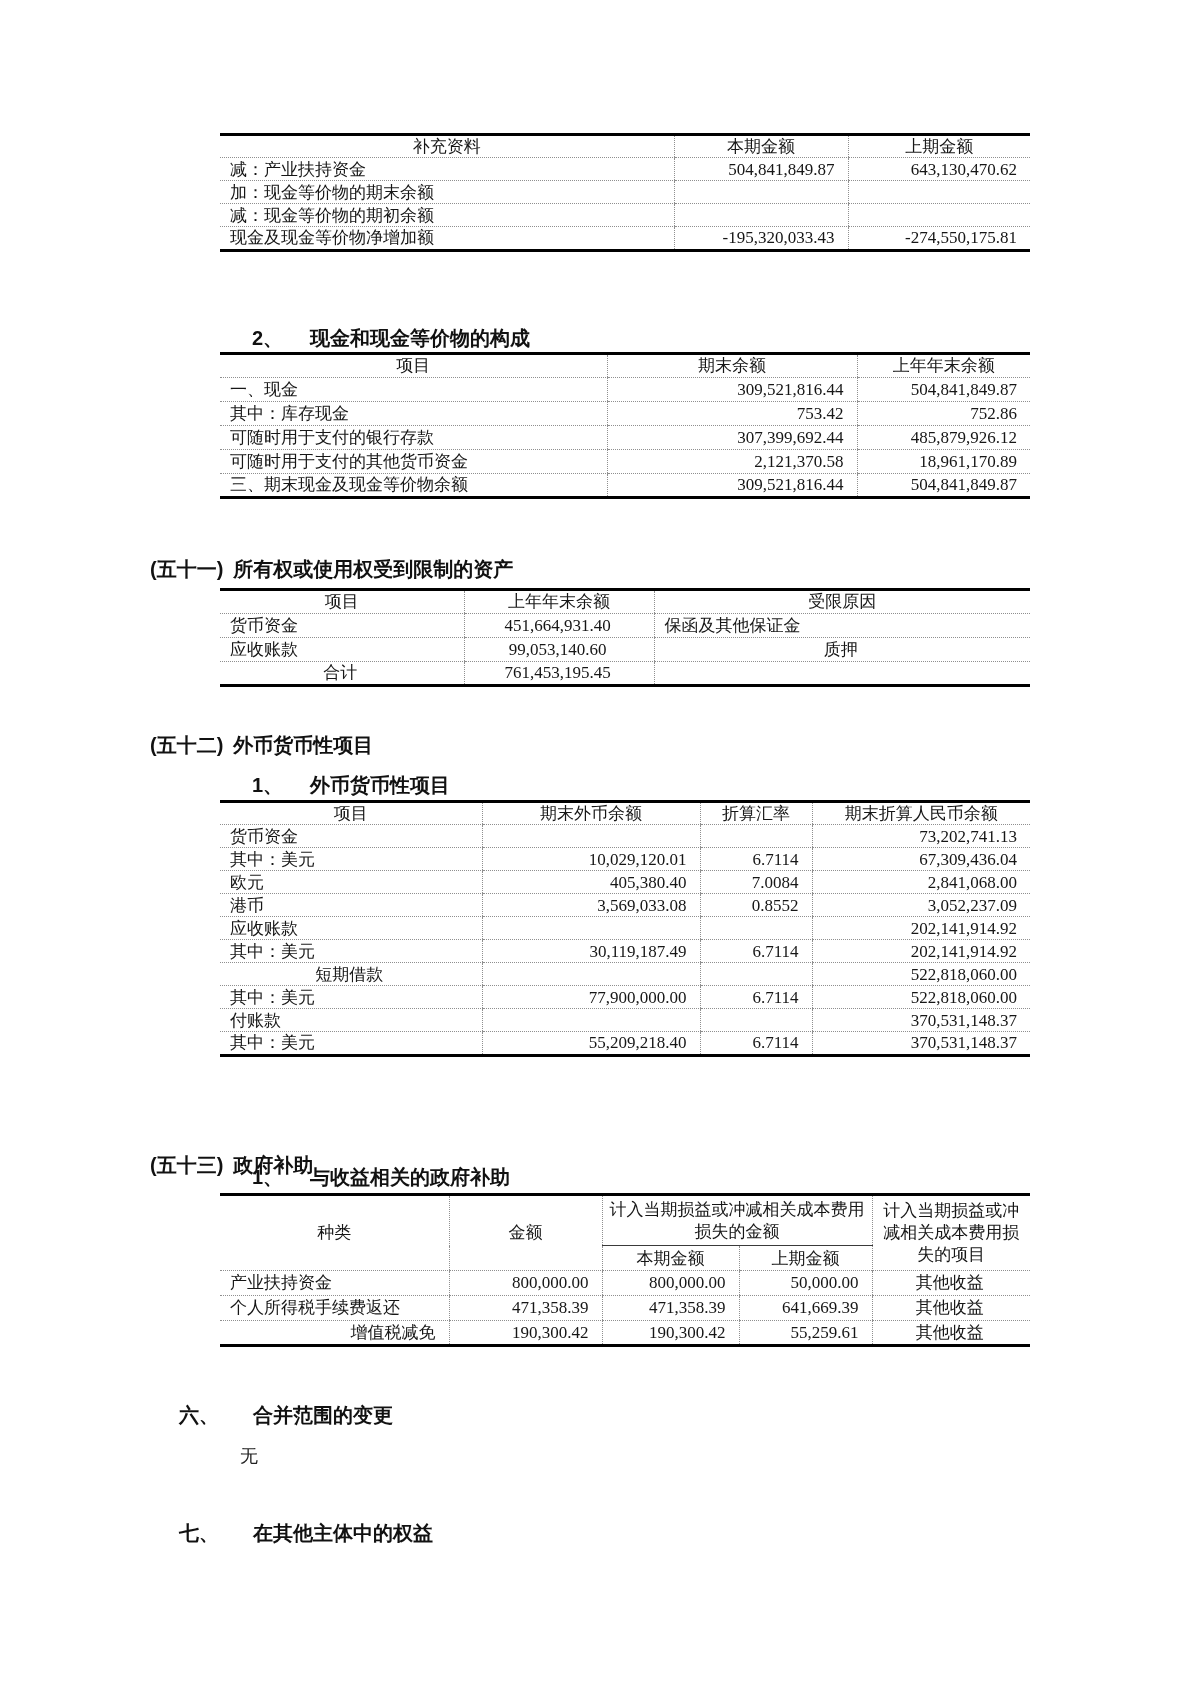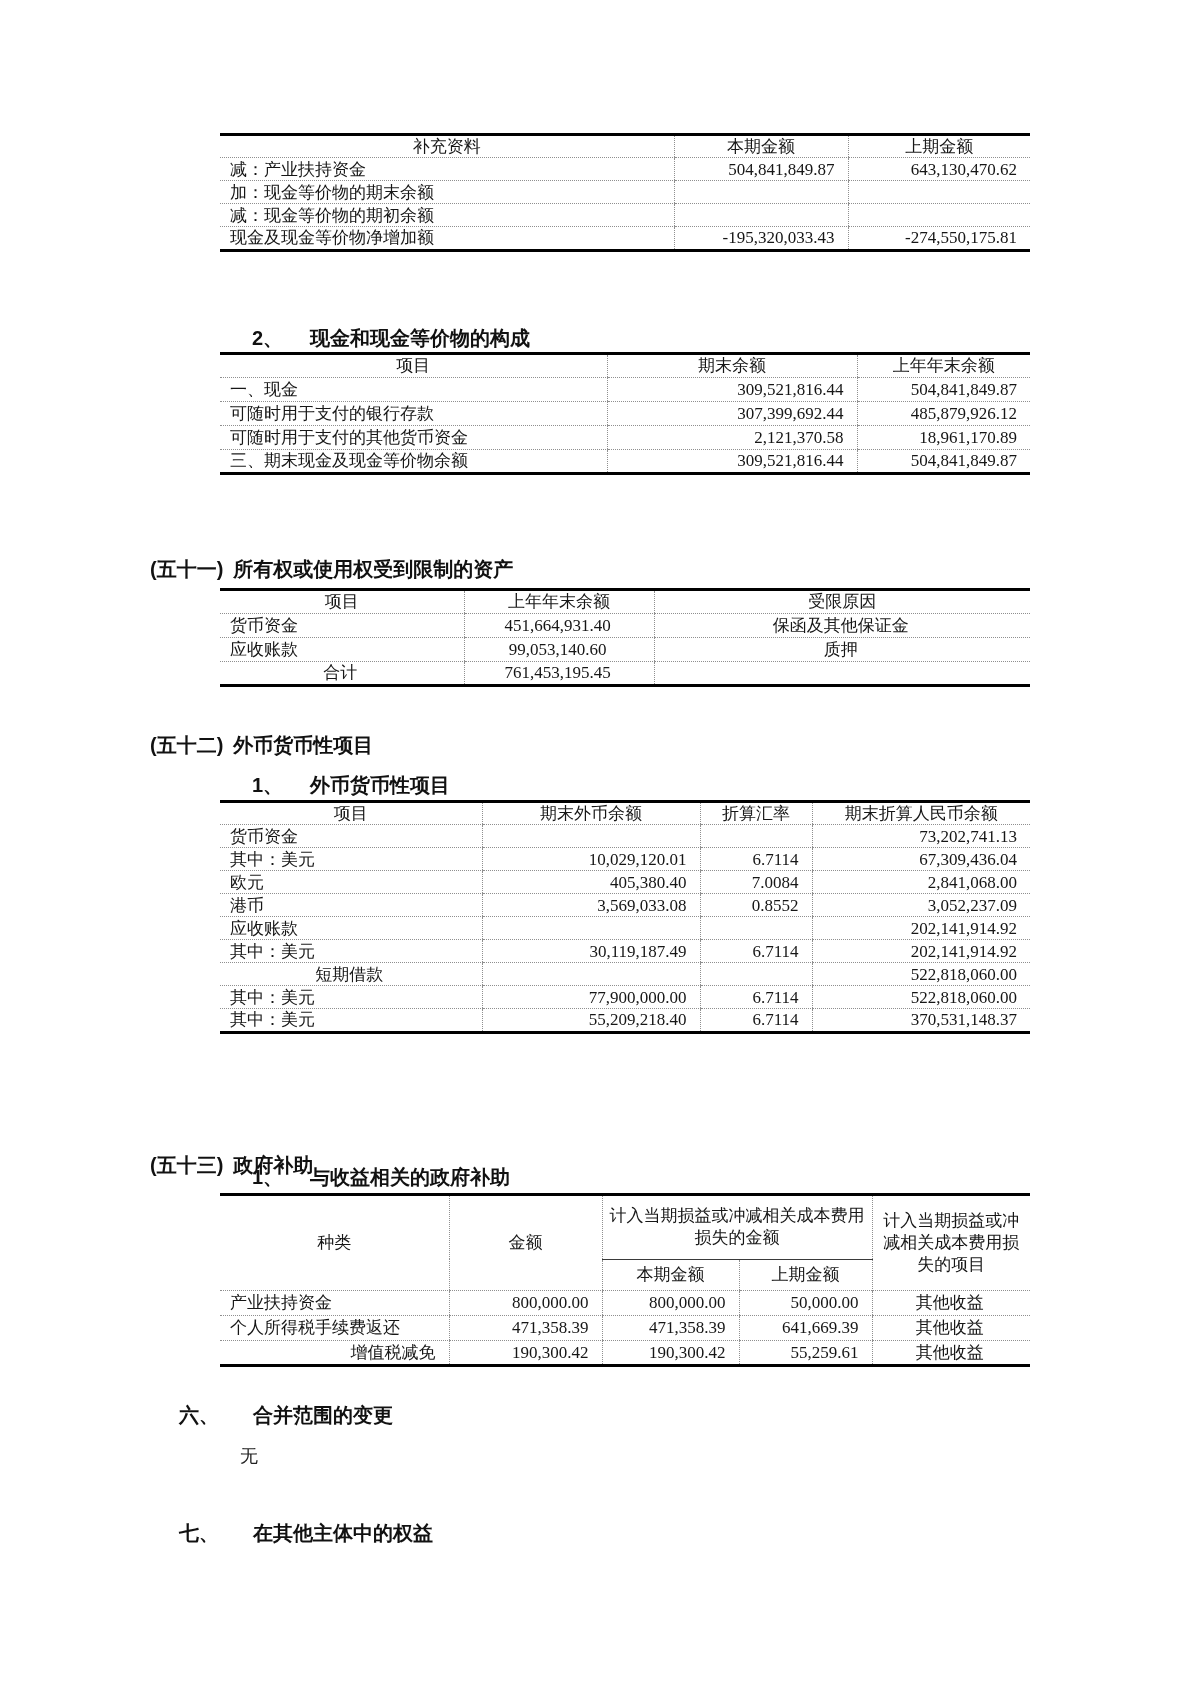--- a/index.html
+++ b/index.html
@@ -24,21 +24,21 @@
   .fin th { text-align:center; padding:0 4px; border-bottom:1px dotted #8f8f8f; }
   .fin td { padding:0 13px 0 10px; border-bottom:1px dotted #8f8f8f; }
   .fin td + td, .fin th + th { border-left:1px dotted #8f8f8f; }
   .fin tbody tr:last-child td { border-bottom:none; }
 
   
   .t5 thead th.vline { border-left:1px dotted #8f8f8f; }
   .t5 thead .grouphead {
     white-space:normal; line-height:22px; border-bottom:1px solid #3a3a3a;
   }
-  .t5 thead .wrap3 { white-space:normal; line-height:22px; padding:14px 6px; }
+  .t5 thead .wrap3 { white-space:normal; line-height:22px; padding:4px 6px; }
   .t5 thead tr.subrow th { border-bottom:1px dotted #8f8f8f; }
 
   
   .heading {
     display:flex; align-items:baseline;
     font-family:"Liberation Sans","DejaVu Sans",sans-serif;
     font-weight:bold; font-size:20px; color:#111; white-space:nowrap;
   }
   .heading .num { flex:0 0 auto; }
   .heading .numw58 { width:58px; }
@@ -106,20 +106,25 @@
           <th>上年年末余额</th>
         </tr>
       </thead>
       <tbody>
         <tr style="height: 24px;">
           <td style="text-align: left;">一、现金</td>
           <td style="text-align: right;">309,521,816.44</td>
           <td style="text-align: right;">504,841,849.87</td>
         </tr>
         <tr style="height: 24px;">
+          <td style="text-align: left;">其中：库存现金</td>
+          <td style="text-align: right;">753.42</td>
+          <td style="text-align: right;">752.86</td>
+        </tr>
+        <tr style="height: 24px;">
           <td style="text-align: left;">可随时用于支付的银行存款</td>
           <td style="text-align: right;">307,399,692.44</td>
           <td style="text-align: right;">485,879,926.12</td>
         </tr>
         <tr style="height: 24px;">
           <td style="text-align: left;">可随时用于支付的其他货币资金</td>
           <td style="text-align: right;">2,121,370.58</td>
           <td style="text-align: right;">18,961,170.89</td>
         </tr>
         <tr style="height: 24px;">
@@ -145,21 +150,21 @@
         <tr style="height: 24px;">
           <th>项目</th>
           <th>上年年末余额</th>
           <th>受限原因</th>
         </tr>
       </thead>
       <tbody>
         <tr style="height: 24px;">
           <td style="text-align: left;">货币资金</td>
           <td style="text-align: center;">451,664,931.40</td>
-          <td style="text-align: center;">保函及其他保证金</td>
+          <td style="text-align: left;">保函及其他保证金</td>
         </tr>
         <tr style="height: 24px;">
           <td style="text-align: left;">应收账款</td>
           <td style="text-align: center;">99,053,140.60</td>
           <td style="text-align: center;">质押</td>
         </tr>
         <tr style="height: 24px;">
           <td style="text-align: center;">合计</td>
           <td style="text-align: center;">761,453,195.45</td>
           <td style="text-align: center;"></td>
@@ -233,20 +238,26 @@
           <td style="text-align: center;">短期借款</td>
           <td style="text-align: right;"></td>
           <td style="text-align: right;"></td>
           <td style="text-align: right;">522,818,060.00</td>
         </tr>
         <tr style="height: 23px;">
           <td style="text-align: left;">其中：美元</td>
           <td style="text-align: right;">77,900,000.00</td>
           <td style="text-align: right;">6.7114</td>
           <td style="text-align: right;">522,818,060.00</td>
+        </tr>
+        <tr style="height: 23px;">
+          <td style="text-align: left;">付账款</td>
+          <td style="text-align: right;"></td>
+          <td style="text-align: right;"></td>
+          <td style="text-align: right;">370,531,148.37</td>
         </tr>
         <tr style="height: 23px;">
           <td style="text-align: left;">其中：美元</td>
           <td style="text-align: right;">55,209,218.40</td>
           <td style="text-align: right;">6.7114</td>
           <td style="text-align: right;">370,531,148.37</td>
         </tr>
       </tbody>
     </table>
 

